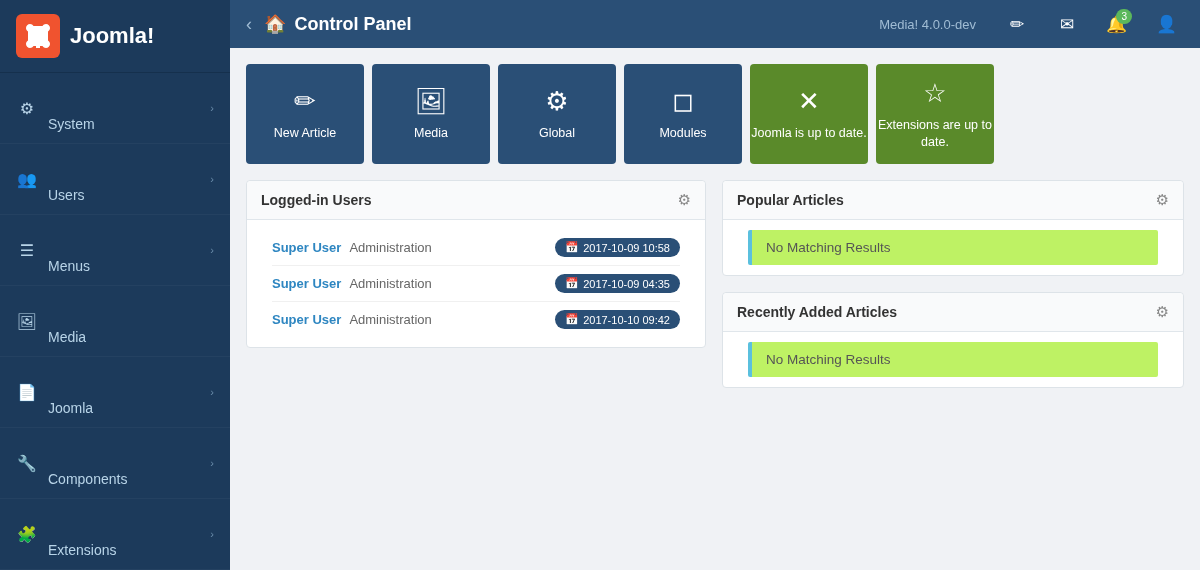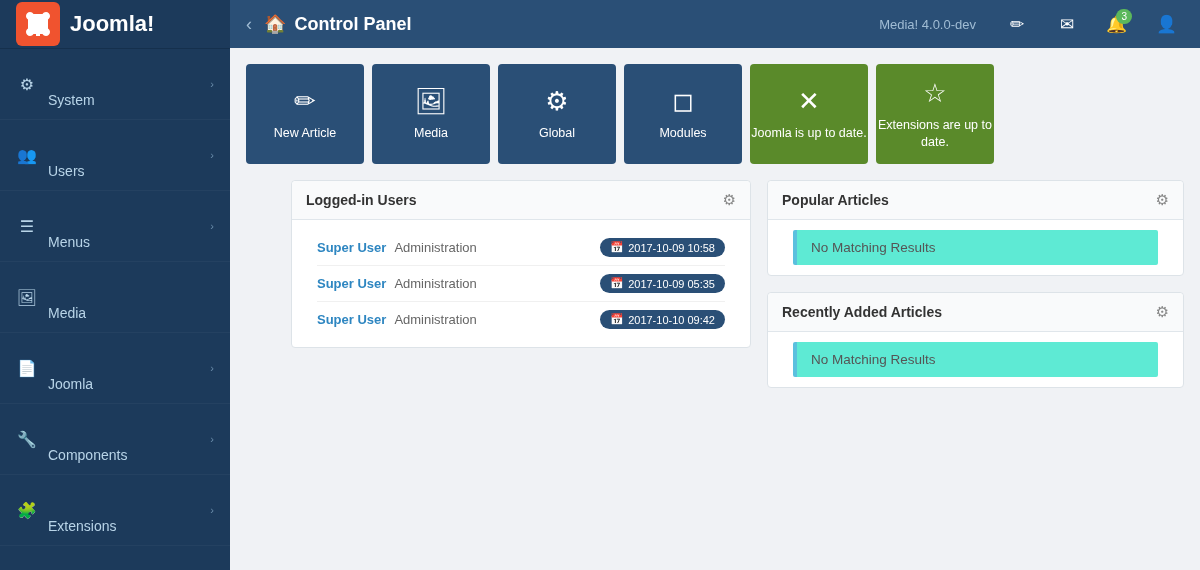--- a/index.html
+++ b/index.html
@@ -10,21 +10,21 @@
       width: 230px;
       min-width: 230px;
       background: #1c3a5b;
       color: #fff;
       display: flex;
       flex-direction: column;
       height: 570px;
     }
     #sidebar .logo-area {
       background: #1c3a5b;
-      padding: 2px 16px;
+      padding: 14px 16px;
       display: flex;
       align-items: center;
       border-bottom: 1px solid #15304d;
     }
     .joomla-logo {
       width: 44px; height: 44px;
       background: #f0532f;
       border-radius: 6px;
       display: flex; align-items: center; justify-content: center;
       margin-right: 10px;
@@ -129,21 +129,21 @@
     }
     .tile-icon { font-size: 26px; margin-bottom: 8px; }
     .tile-label { font-size: 12.5px; text-align: center; line-height: 1.3; }
     .tile.green { background: #5a8a2a; }
 
     
     .two-col {
       display: flex;
       gap: 16px;
     }
-    .col-left { flex: 0 0 460px; margin-left: 45px; }
+    .col-left { flex: 0 0 460px; }
     .col-right { flex: 1; }
 
     
     .panel {
       background: #fff;
       border: 1px solid #dde3e8;
       border-radius: 4px;
       margin-bottom: 16px;
     }
     .panel-header {
@@ -187,21 +187,21 @@
       display: flex;
       align-items: center;
       gap: 4px;
     }
     .user-badge .cal-icon { font-size: 11px; }
 
     
     .no-results {
       border-left: 4px solid #5bc0de;
       padding: 10px 14px;
-      background: #5eead4;
+      background: #bef264;
       font-size: 13.5px;
       color: #555;
       border-radius: 2px;
     }
   </style>
 </head>
 <body>
 
 <div id="sidebar">
   <div class="logo-area">
@@ -316,21 +316,21 @@
               <span class="user-badge">
                 <span class="cal-icon">📅</span>
                 <span>2017-10-09 10:58</span>
               </span>
             </div>
             <div class="user-row">
               <span class="user-name">Super User</span>
               <span class="user-role">Administration</span>
               <span class="user-badge">
                 <span class="cal-icon">📅</span>
-                <span>2017-10-09 05:35</span>
+                <span>2017-10-09 04:35</span>
               </span>
             </div>
             <div class="user-row">
               <span class="user-name">Super User</span>
               <span class="user-role">Administration</span>
               <span class="user-badge">
                 <span class="cal-icon">📅</span>
                 <span>2017-10-10 09:42</span>
               </span>
             </div>

